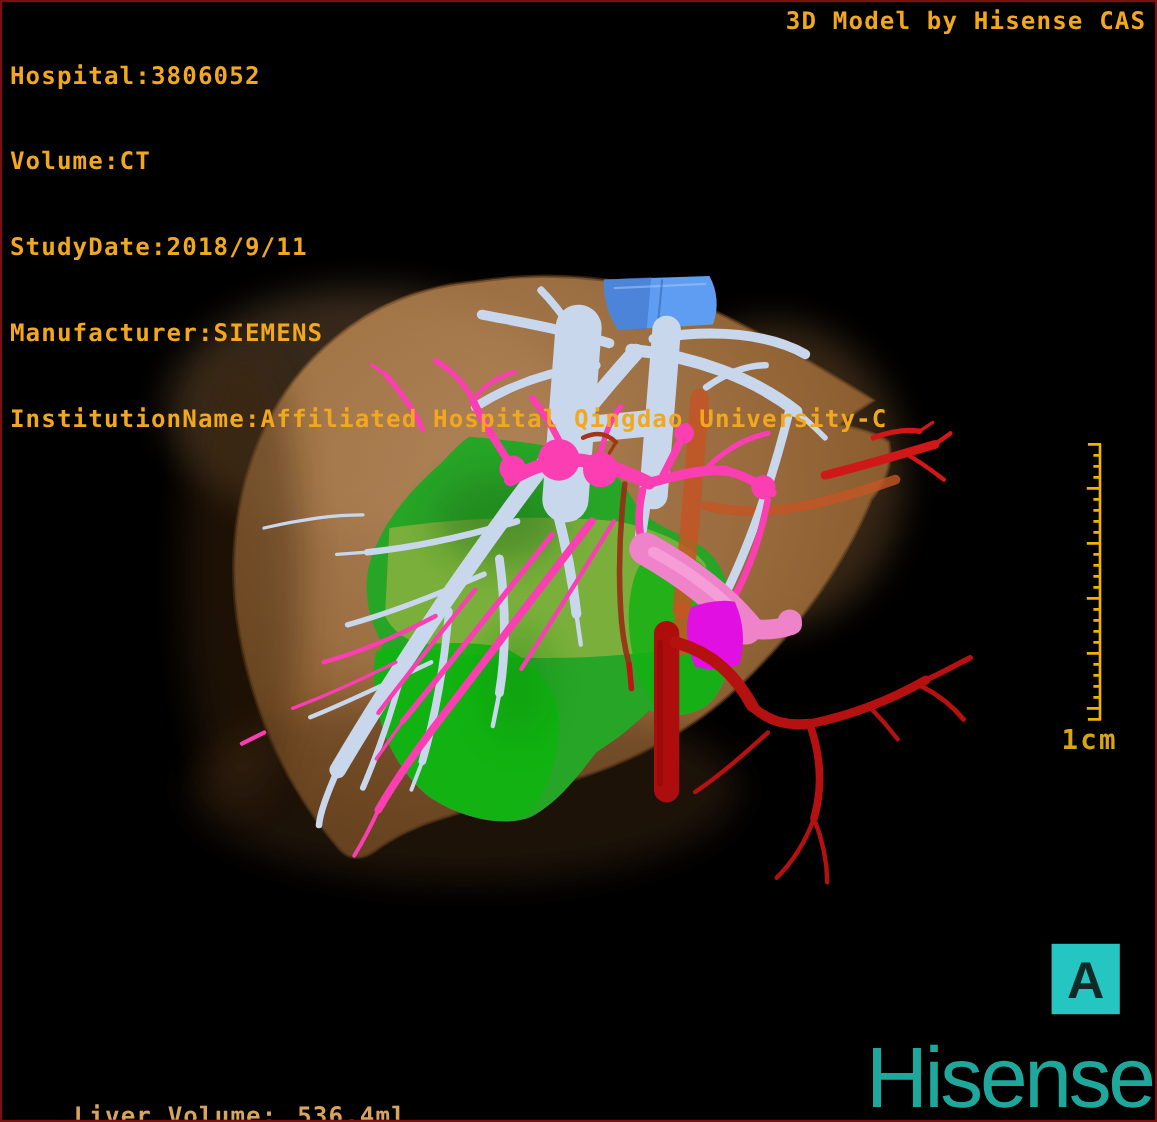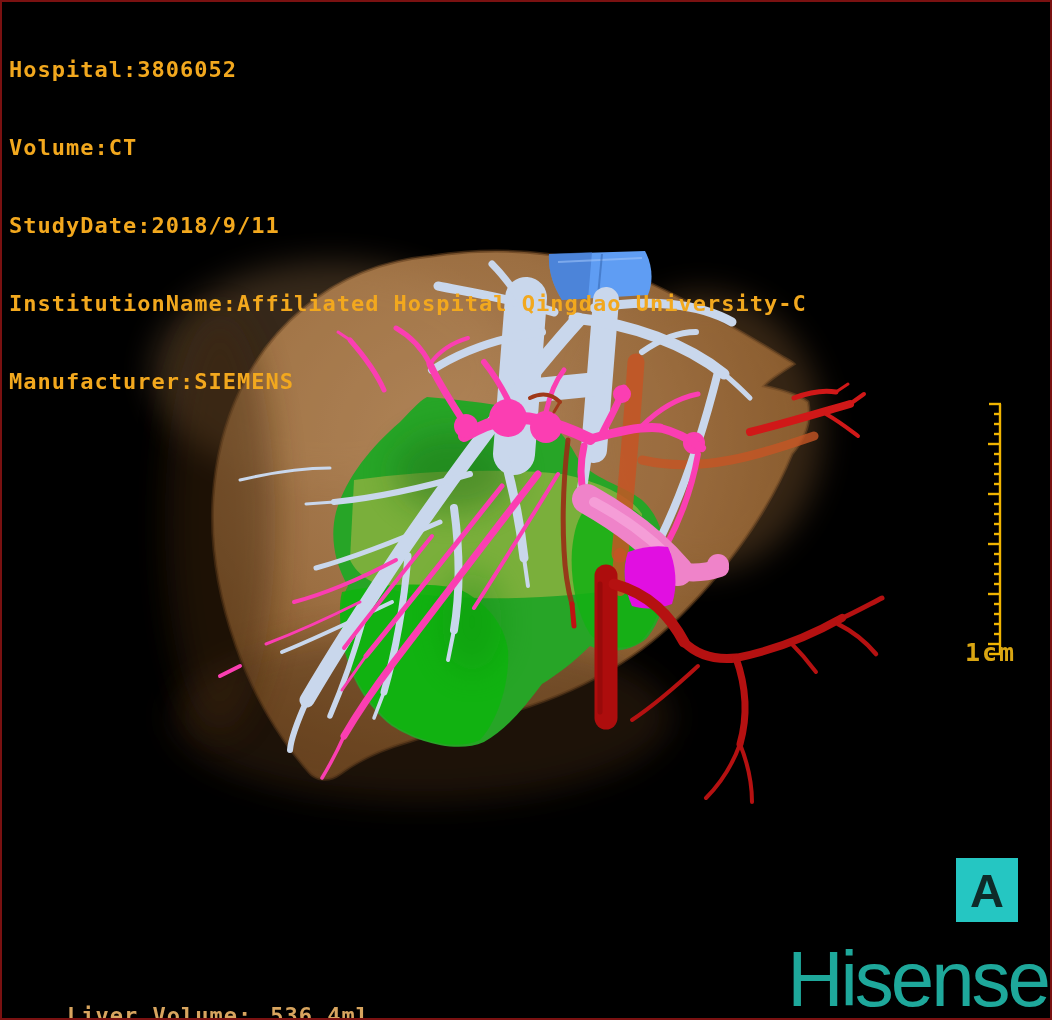--- a/index.html
+++ b/index.html
@@ -12,21 +12,21 @@
     position:absolute;color:#f2a81e;font-size:22px;font-weight:bold;
     letter-spacing:1px;line-height:26px;white-space:pre;
   }
   #patient-info{top:3px;left:7px;}
   #watermark{top:5px;right:8px;}
   #footer-volume{top:975px;left:8px;color:#d8a55f;}
   #footer-volume .val{margin-left:18px;}
   #model-svg{position:absolute;left:0;top:0;}
   #ruler-svg{position:absolute;left:975px;top:392px;}
   #ruler-label{
-    position:absolute;left:963px;top:636px;color:#d9a512;
+    position:absolute;left:963px;top:656px;color:#d9a512;
     font-size:25px;font-weight:bold;letter-spacing:2px;
   }
   #orientation-marker{
     position:absolute;left:954px;top:856px;width:62px;height:64px;
     display:flex;align-items:center;justify-content:center;
     font-family:"Liberation Sans",sans-serif;font-size:47px;font-weight:bold;
     color:#0e2b29;background:#25c6c2;
   }
   #brand-logo{
     position:absolute;right:2px;top:938px;
@@ -203,24 +203,25 @@
       <path stroke="#c01212" stroke-width="5" d="M 570 602 L 572 624"></path>
       <path stroke="#a03818" stroke-width="4" d="M 528 396 C 540 390 550 392 558 400"></path>
       <path stroke="#a03818" stroke-width="3" d="M 558 400 L 552 410"></path>
     </g>
   </svg>
 
   <div id="patient-info" class="overlay-text">
     <div>Hospital:3806052</div>
     <div>Volume:CT</div>
     <div>StudyDate:2018/9/11</div>
+    <div>Manufacturer:SIEMENS</div>
     <div>InstitutionName:Affiliated Hospital Qingdao University-C</div>
-    <div>Manufacturer:SIEMENS</div>
   </div>
 
+  <div id="watermark" class="overlay-text">3D Model by Hisense CAS</div>
 
   <svg id="ruler-svg" width="45" height="268" viewBox="0 0 45 268">
     <g id="ruler-ticks" fill="none" stroke-width="2.4" stroke="#f0b400">
         <line x1="23" y1="10" x2="23" y2="260"></line>
         <line x1="12" y1="10" x2="24" y2="10"></line>
         <line x1="12" y1="260" x2="24" y2="260"></line>
         <line x1="17" y1="20" x2="23" y2="20"></line>
         <line x1="17" y1="30" x2="23" y2="30"></line>
         <line x1="17" y1="40" x2="23" y2="40"></line>
         <line x1="11" y1="50" x2="23" y2="50"></line>

